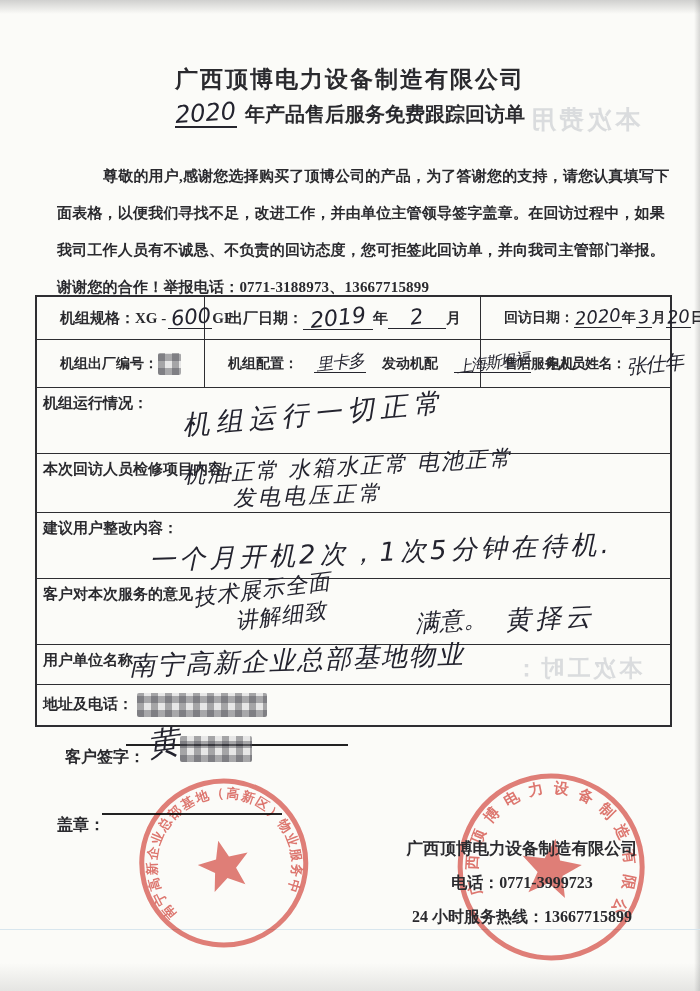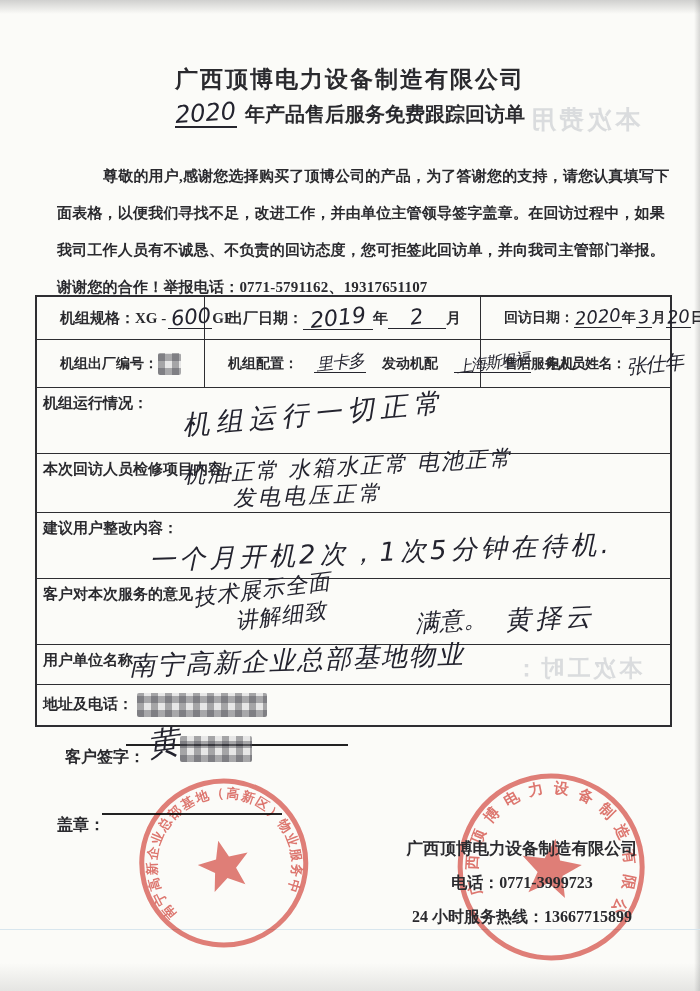--- a/index.html
+++ b/index.html
@@ -75,21 +75,21 @@
 
   <div class="title">广西顶博电力设备制造有限公司</div>
   <div class="subtitle">
     <span class="yearblank"><span class="hand" style="font-size:24px;transform:rotate(-4deg);">2020</span></span><span>年产品售后服务免费跟踪回访单</span>
   </div>
 
   <div class="intro">
     <div class="line first">尊敬的用户,感谢您选择购买了顶博公司的产品，为了答谢您的支持，请您认真填写下</div>
     <div class="line">面表格，以便我们寻找不足，改进工作，并由单位主管领导签字盖章。在回访过程中，如果</div>
     <div class="line">我司工作人员有不诚恳、不负责的回访态度，您可拒签此回访单，并向我司主管部门举报。</div>
-    <div class="line">谢谢您的合作！举报电话：0771-5791162、19317651107</div>
+    <div class="line">谢谢您的合作！举报电话：0771-3188973、13667715899</div>
   </div>
 
   <div class="form-table">
 
     <div class="row" style="height:43px;">
       <div class="cells">
         <div class="cell" style="width:168px;">
           <span class="lbl">机组规格：</span>
           <span class="lbl" style="margin-right:2px;">XG -</span>
           <span class="blank" style="min-width:38px;"><span class="hand" style="font-size:21px;transform:rotate(-5deg);">600</span></span>

